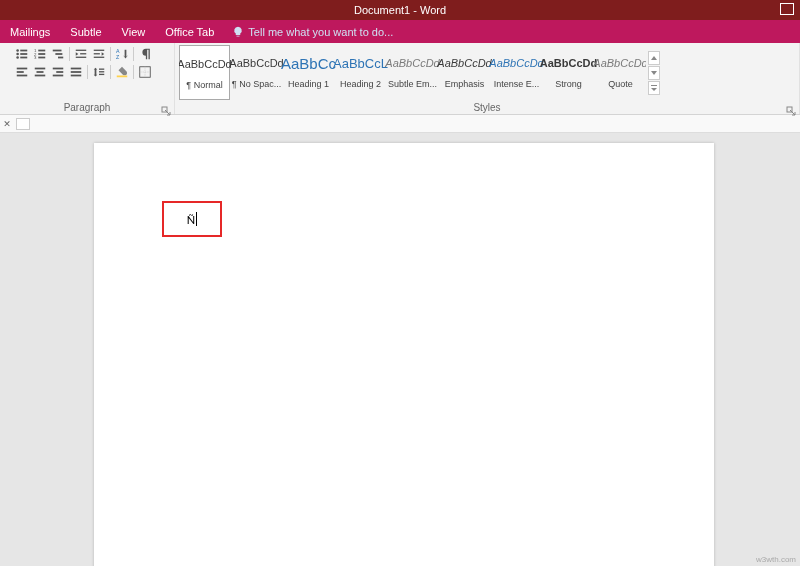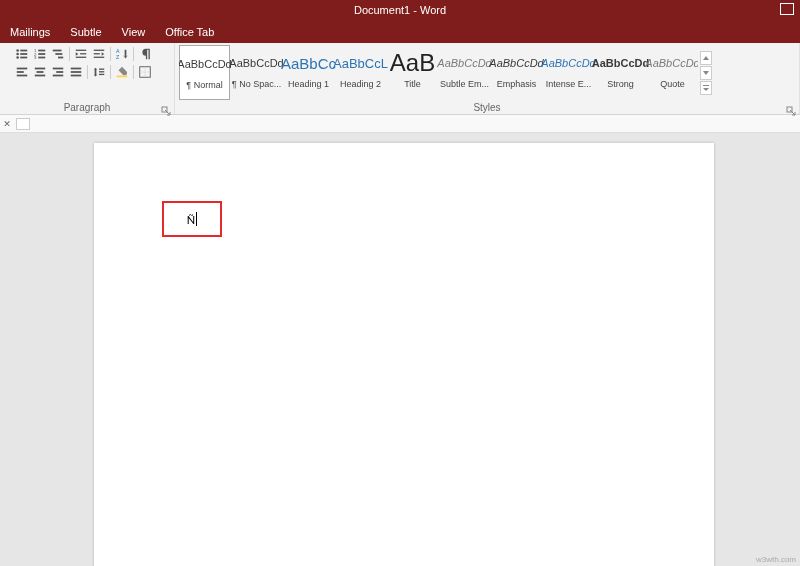--- a/index.html
+++ b/index.html
@@ -1,20 +1,20 @@
 <!DOCTYPE html>
 <html><head>
   <meta charset="utf-8">
   <style>
     * { margin: 0; padding: 0; box-sizing: border-box; font-family: "Segoe UI", Tahoma, sans-serif; }
     body { width: 800px; height: 566px; background: #e6e6e6; overflow: hidden; position: relative; }
     .title-bar { height: 20px; background: #7f1d1d; display: flex; align-items: center; justify-content: center; position: relative; }
     .title-text { color: #fff; font-size: 11px; }
     .window-icon { position: absolute; right: 6px; top: 3px; width: 14px; height: 12px; border: 1px solid #fff; }
-    .tabs-bar { height: 23px; background: #7f1d1d; display: flex; align-items: center; }
+    .tabs-bar { height: 23px; background: #be185d; display: flex; align-items: center; }
     .tab { color: #fff; font-size: 11px; padding: 0 10px; height: 100%; display:flex; align-items:center; cursor: pointer; }
     .tell-me { display:flex; align-items:center; color:#cfe0f3; font-size:11px; margin-left: 8px; }
     .tell-me svg { width:12px; height:12px; margin-right:4px; fill:#cfe0f3; }
     .ribbon { height: 72px; background: #f3f3f3; border-bottom: 1px solid #d4d4d4; display:flex; position:relative; }
     .group { border-right: 1px solid #e1e1e1; position:relative; height:100%; }
     .group-label { position:absolute; bottom:1px; left:0; right:0; text-align:center; font-size:10px; color:#666; }
     .paragraph-group { width: 175px; padding: 3px 3px 14px 14px; }
     .icon-row { display:flex; gap:2px; align-items:center; margin-bottom:2px; }
     .icon-btn { width:16px; height:16px; display:flex; align-items:center; justify-content:center; cursor:pointer; }
     .icon-btn svg { width:14px; height:14px; }
@@ -45,20 +45,26 @@
 <div class="title-bar">
   <span class="title-text">Document1 - Word</span>
   <div class="window-icon"></div>
 </div>
 
 <div class="tabs-bar">
   <div class="tab">Mailings</div>
   <div class="tab">Subtle</div>
   <div class="tab">View</div>
   <div class="tab">Office Tab</div>
+  <div class="tell-me">
+    <svg viewBox="0 0 16 16">
+        <path d="M8 1a5 5 0 00-3 9v2h6v-2a5 5 0 00-3-9zm-2 12h4v1H6z"></path>
+      </svg>
+    <span>Tell me what you want to do...</span>
+  </div>
 </div>
 
 <div class="ribbon">
   <div class="group paragraph-group">
     <div class="icon-row">
       <div class="icon-btn">
           <svg viewBox="0 0 16 16">
             <circle cx="3" cy="4" r="1.5" fill="#555"></circle>
             <rect x="6" y="3" width="8" height="2" fill="#555"></rect>
             <circle cx="3" cy="8" r="1.5" fill="#555"></circle>
@@ -189,24 +195,20 @@
         </div>
         <div class="style-item">
           <div class="style-preview" style="color: rgb(46, 116, 181); font-size: 15px;">AaBbCc</div>
           <div class="style-label">Heading 1</div>
         </div>
         <div class="style-item">
           <div class="style-preview" style="color: rgb(46, 116, 181); font-size: 13px;">AaBbCcL</div>
           <div class="style-label">Heading 2</div>
         </div>
         <div class="style-item">
-          <div class="style-preview" style="color: rgb(34, 34, 34); font-size: 24px;">AaB</div>
-          <div class="style-label">Title</div>
-        </div>
-        <div class="style-item">
           <div class="style-preview" style="color: rgb(122, 122, 122); font-size: 11px; font-style: italic;">AaBbCcDd</div>
           <div class="style-label">Subtle Em...</div>
         </div>
         <div class="style-item">
           <div class="style-preview" style="color: rgb(58, 58, 58); font-size: 11px; font-style: italic;">AaBbCcDd</div>
           <div class="style-label">Emphasis</div>
         </div>
         <div class="style-item">
           <div class="style-preview" style="color: rgb(46, 116, 181); font-size: 11px; font-style: italic;">AaBbCcDd</div>
           <div class="style-label">Intense E...</div>

